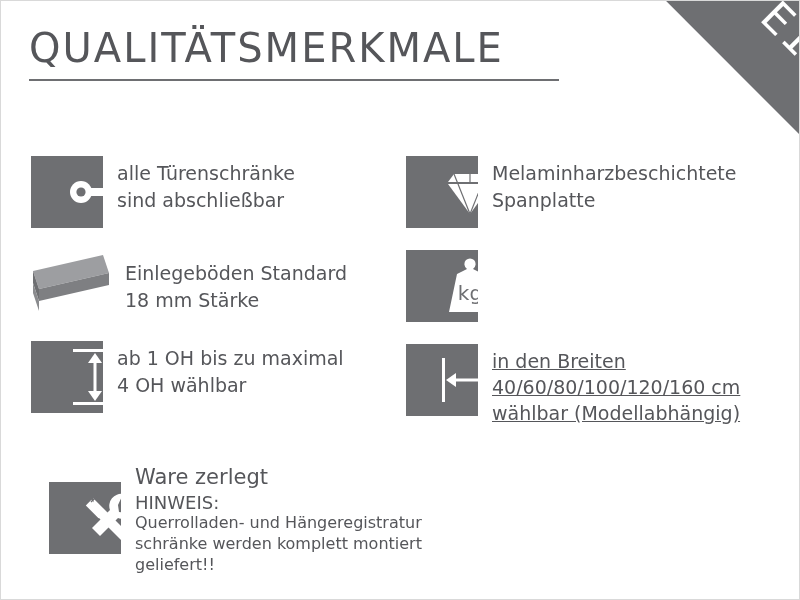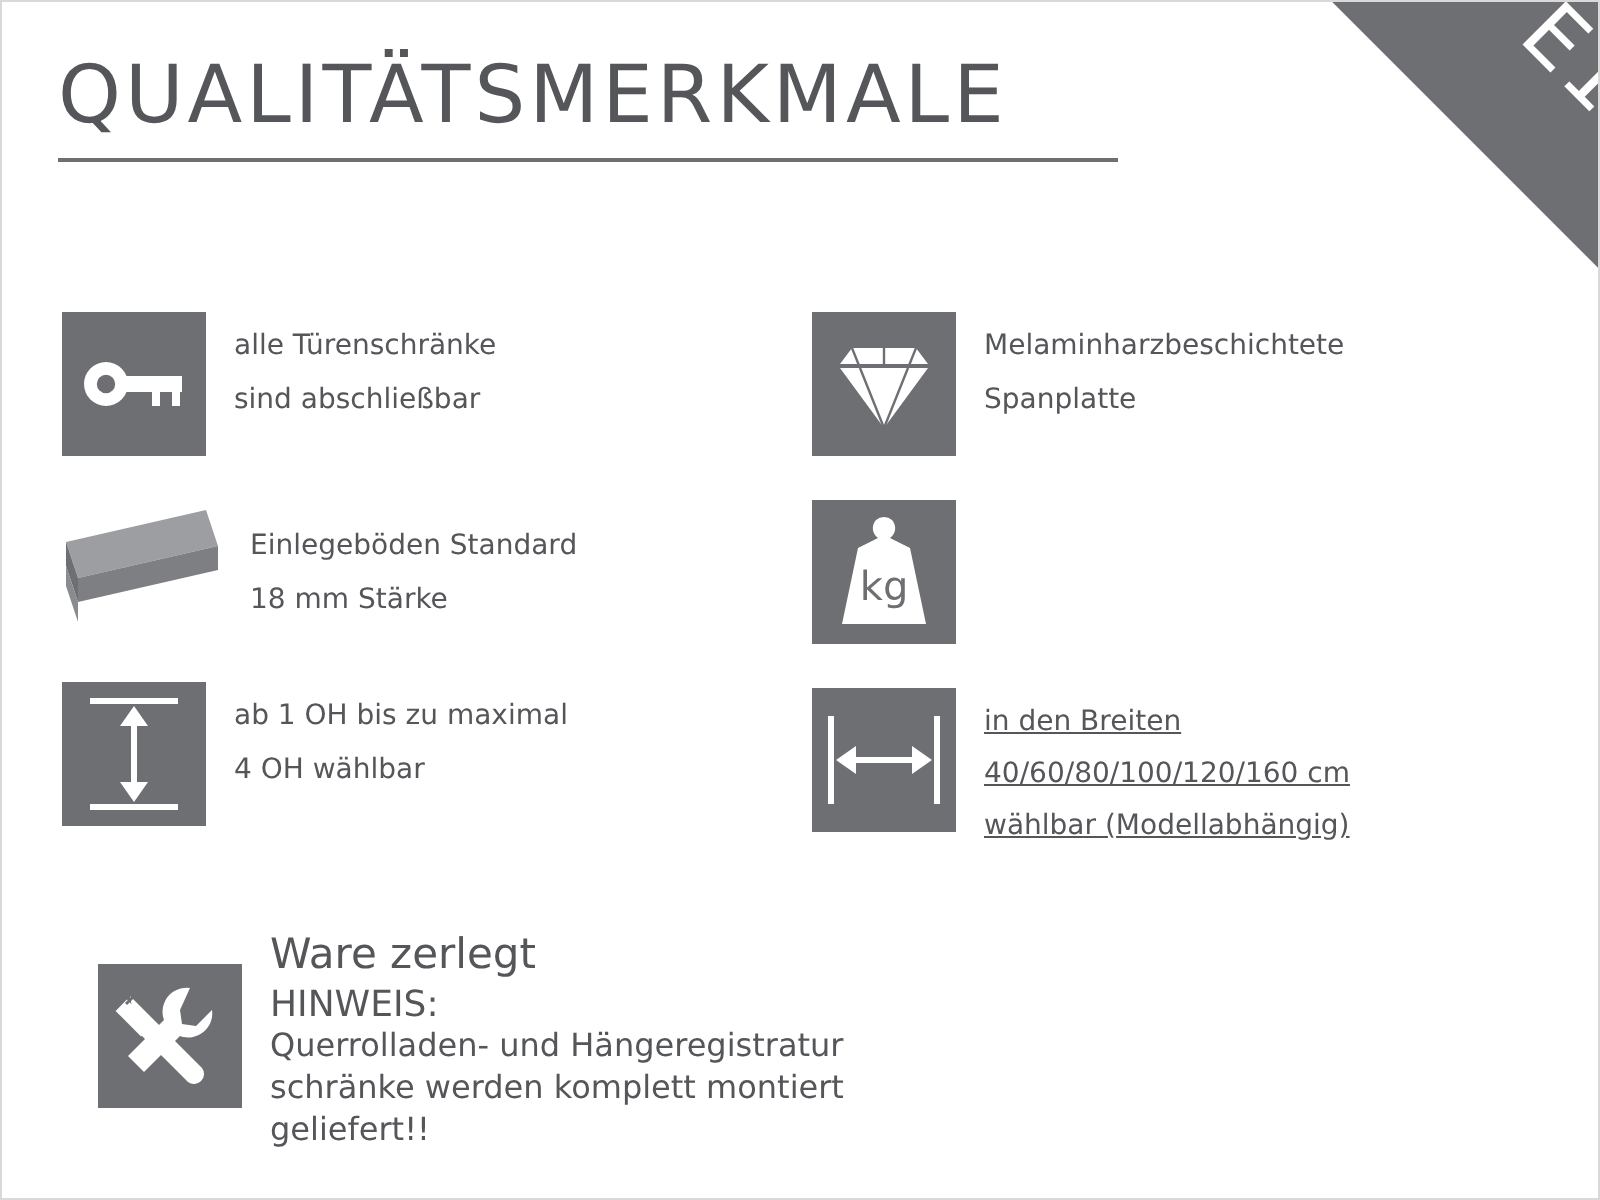--- a/index.html
+++ b/index.html
@@ -98,21 +98,21 @@
   .icon-box {
     width: 72px;
     height: 72px;
     background: #6e6f72;
     flex: 0 0 72px;
     position: relative;
     overflow: hidden;
   }
   .row-text {
     margin-left: 14px;
-    font-size: 14px;
+    font-size: 19px;
     line-height: 27px;
     color: #55565a;
     padding-top: 4px;
     white-space: pre-line;
   }
   .row-text.tight {
     line-height: 26px;
     text-decoration: underline;
   }
   .row.indent .row-text {
@@ -147,20 +147,21 @@
     font-size: 16px;
     color: #55565a;
     line-height: 21px;
     white-space: pre-line;
   }
 
   
   .glyph {
     position: absolute;
     inset: 0;
+    padding-left: 28px;
   }
   .glyph svg { display: block; width: 72px; height: 72px; }
 
   
   .shelf-box {
     width: 80px;
     height: 66px;
     flex: 0 0 80px;
     position: relative;
     margin-top: 3px;

